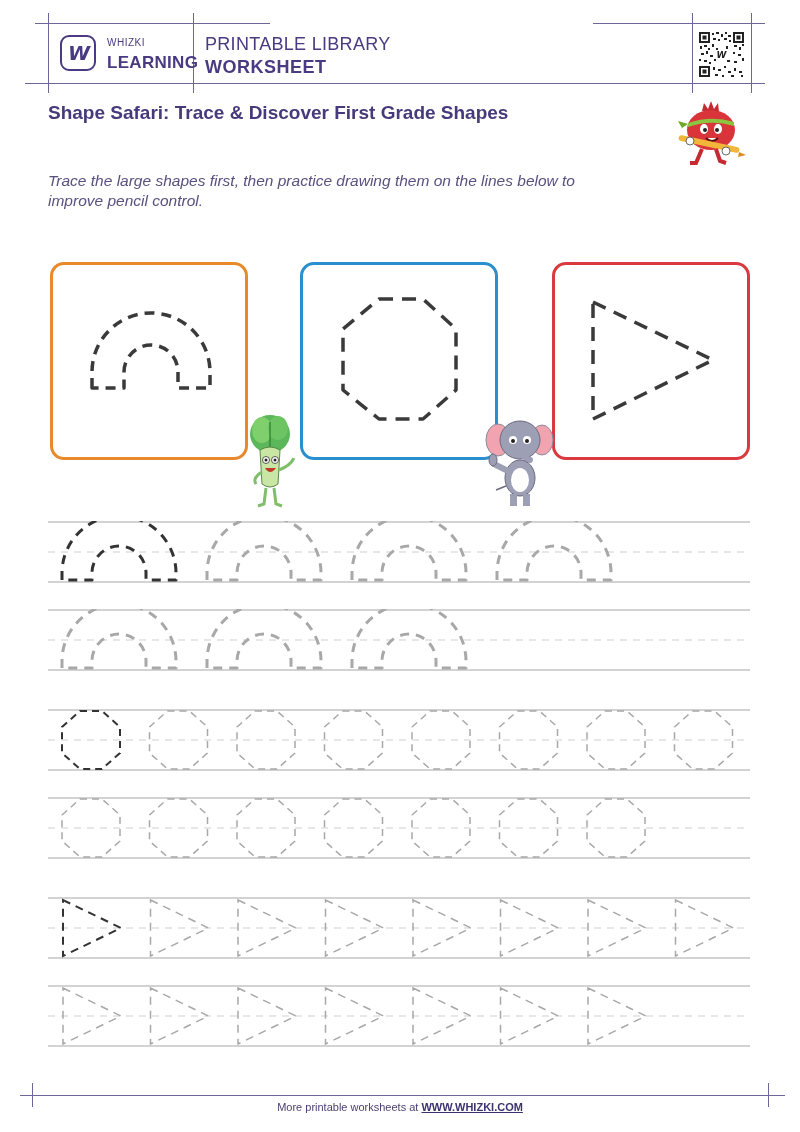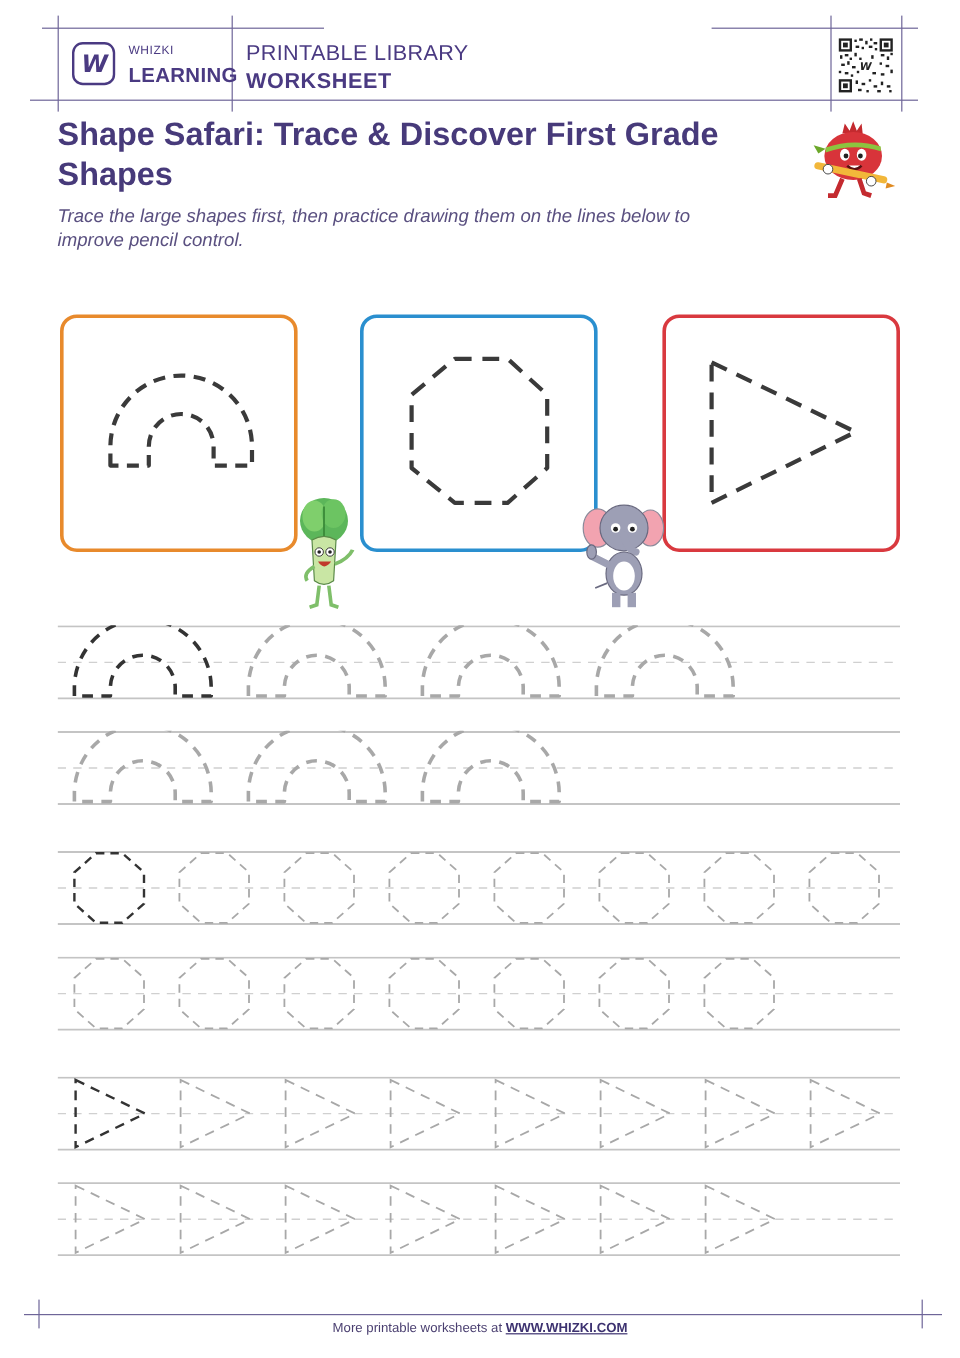--- a/index.html
+++ b/index.html
@@ -6,21 +6,21 @@
   body { width:800px; height:1132px; position:relative; overflow:hidden; font-family:"Liberation Sans", sans-serif; color:#473a7a; }
   .hline { position:absolute; height:1px; background:#6e6598; }
   .vline { position:absolute; width:1px; background:#6e6598; }
   .logo-box { position:absolute; left:60px; top:35px; width:36px; height:36px; border:2.5px solid #4a3a82; border-radius:9px; box-sizing:border-box; display:flex; align-items:center; justify-content:center; }
   .logo-w { font-family:"DejaVu Sans", sans-serif; font-weight:bold; font-style:italic; font-size:20px; color:#4a3a82; letter-spacing:-2px; }
   .brand1 { position:absolute; left:107px; top:37px; font-size:10px; color:#4a3a82; letter-spacing:0.5px; }
   .brand2 { position:absolute; left:107px; top:53px; font-size:17px; font-weight:bold; color:#4a3a82; letter-spacing:0.3px; }
   .hdr1 { position:absolute; left:205px; top:34px; font-size:18px; color:#4a3a82; letter-spacing:0.3px; }
   .hdr2 { position:absolute; left:205px; top:57px; font-size:18px; font-weight:bold; color:#4a3a82; letter-spacing:0.5px; }
   .qr { position:absolute; left:698px; top:31px; width:47px; height:47px; }
-  .title { position:absolute; left:48px; top:96px; width:580px; font-size:27px; line-height:33px; font-weight:bold; color:#473a7a; margin:0; }
+  .title { position:absolute; left:48px; top:96px; width:580px; font-size:19px; line-height:33px; font-weight:bold; color:#473a7a; margin:0; }
   .subtitle { position:absolute; left:48px; top:171px; width:580px; font-size:15.5px; line-height:20px; color:#5a5080; margin:0;font-style:italic; }
   .mascot { position:absolute; }
   .shape-box { position:absolute; top:262px; width:198px; height:198px; border:3px solid; border-radius:14px; box-sizing:border-box; background:#fff; }
   .trace-row { position:absolute; left:48px; width:702px; height:62px; }
   .trace-row svg { position:absolute; left:0; top:0; }
   .footer-text { position:absolute; top:1101px; left:0; width:800px; text-align:center; font-size:11px; color:#4a3f70; }
   .footer-link { font-weight:bold; text-decoration:underline; color:#3d3270; }
 </style>
 </head>
 <body>

